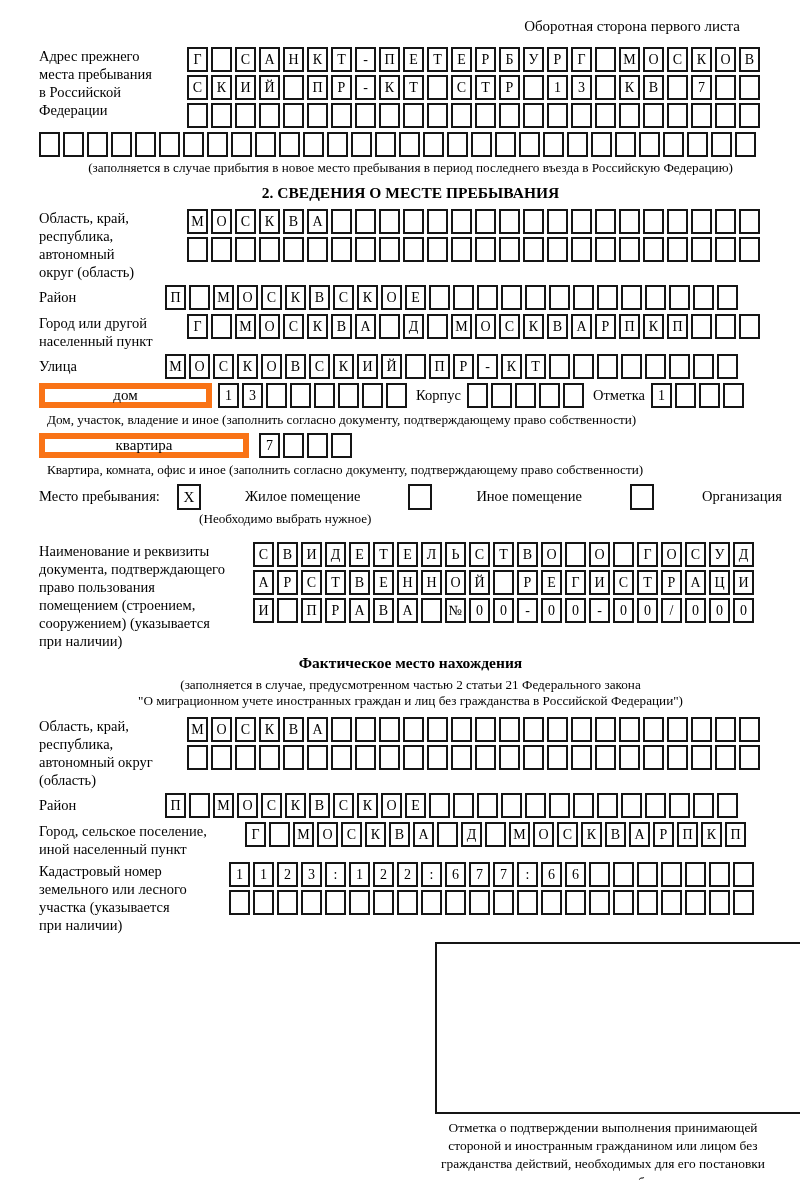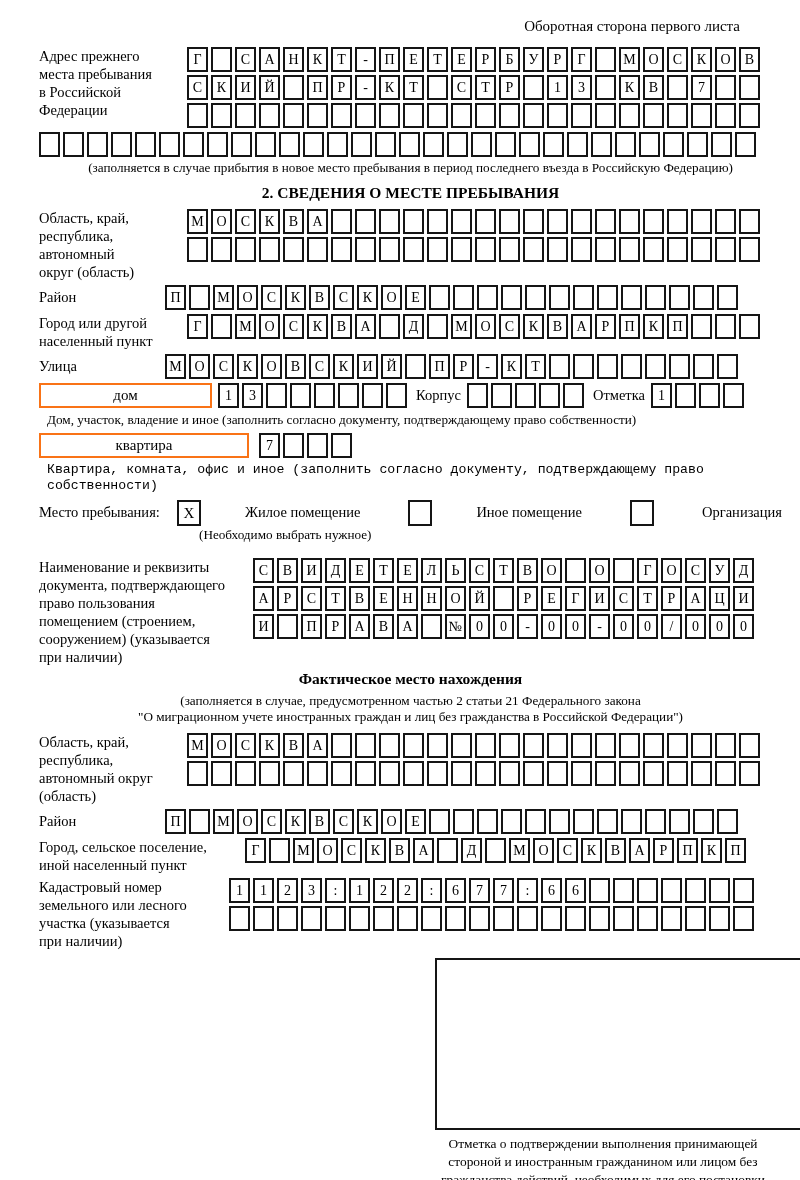--- a/index.html
+++ b/index.html
@@ -6,21 +6,21 @@
   body{width:800px;height:1180px;font-family:"Liberation Serif",serif;color:#000;}
   .page{padding:12px 18px 0 39px;box-sizing:border-box;}
   .hdr-note{text-align:right;font-size:15px;margin:6px 42px 12px 0;}
   .frow{display:flex;align-items:flex-start;margin-bottom:4px;}
   .lbl{font-size:14.5px;line-height:18px;white-space:pre-line;flex-shrink:0;}
   .w148{width:148px;} .w126{width:126px;} .w214{width:214px;} .w206{width:206px;} .w190{width:190px;} .w142{width:142px;}
   .rows{display:flex;flex-direction:column;gap:3px;}
   .cells{display:flex;}
   .cell{width:21px;height:25px;box-sizing:border-box;border:2px solid #151515;margin-right:3px;flex-shrink:0;
         display:flex;align-items:center;justify-content:center;font-size:14px;line-height:1;}
-  .widebox{height:25px;box-sizing:border-box;border:2px solid #f97316;display:flex;align-items:center;justify-content:center;font-size:15px;flex-shrink:0;}
+  .widebox{height:25px;box-sizing:border-box;border:6px solid #f97316;display:flex;align-items:center;justify-content:center;font-size:15px;flex-shrink:0;}
   .cap{font-size:13.2px;line-height:16px;}
   .cap-center{text-align:center;}
   .sect-title{font-weight:bold;text-align:center;font-size:15.5px;margin:8px 0 7px 0;}
   .inline-lbl{font-size:14.5px;line-height:25px;white-space:nowrap;}
   .checkbox{width:24px;height:26px;box-sizing:border-box;border:2px solid #151515;display:flex;align-items:center;justify-content:center;font-size:15px;flex-shrink:0;}
   .gap6{width:6px;flex-shrink:0;} .gap10{width:10px;flex-shrink:0;} .gap14{width:14px;flex-shrink:0;}
   .stamp-wrap{margin-left:358px;width:412px;margin-top:8px;}
   .stamp-box{margin-left:38px;width:370px;height:172px;box-sizing:border-box;border:2px solid #151515;}
   .stamp-cap{font-size:13.4px;line-height:18px;text-align:center;white-space:pre-line;margin-top:5px;}
   .note-small{font-size:13.2px;line-height:16px;text-align:center;}
@@ -344,21 +344,21 @@
   <div class="frow">
     <div class="widebox" style="width:210px;">квартира</div>
     <div class="gap10"></div>
     <div class="cells">
         <span class="cell">7</span>
         <span class="cell"></span>
         <span class="cell"></span>
         <span class="cell"></span>
       </div>
   </div>
-  <div class="cap" style="margin:1px 0 6px 8px;font-family:Liberation Mono, monospace;">Квартира, комната, офис и иное (заполнить согласно документу, подтверждающему право собственности)</div>
+  <div class="cap" style="margin:1px 0 6px 8px;">Квартира, комната, офис и иное (заполнить согласно документу, подтверждающему право собственности)</div>
 
   <div class="frow" style="margin-bottom:1px;gap:17px;">
     <div class="inline-lbl w142">Место пребывания:</div>
     <div class="checkbox">X</div>
     <div class="gap10"></div>
     <div class="inline-lbl" style="width:130px;">Жилое помещение</div>
     <div class="gap14"></div>
     <div class="checkbox"></div>
     <div class="gap10"></div>
     <div class="inline-lbl" style="width:120px;">Иное помещение</div>

